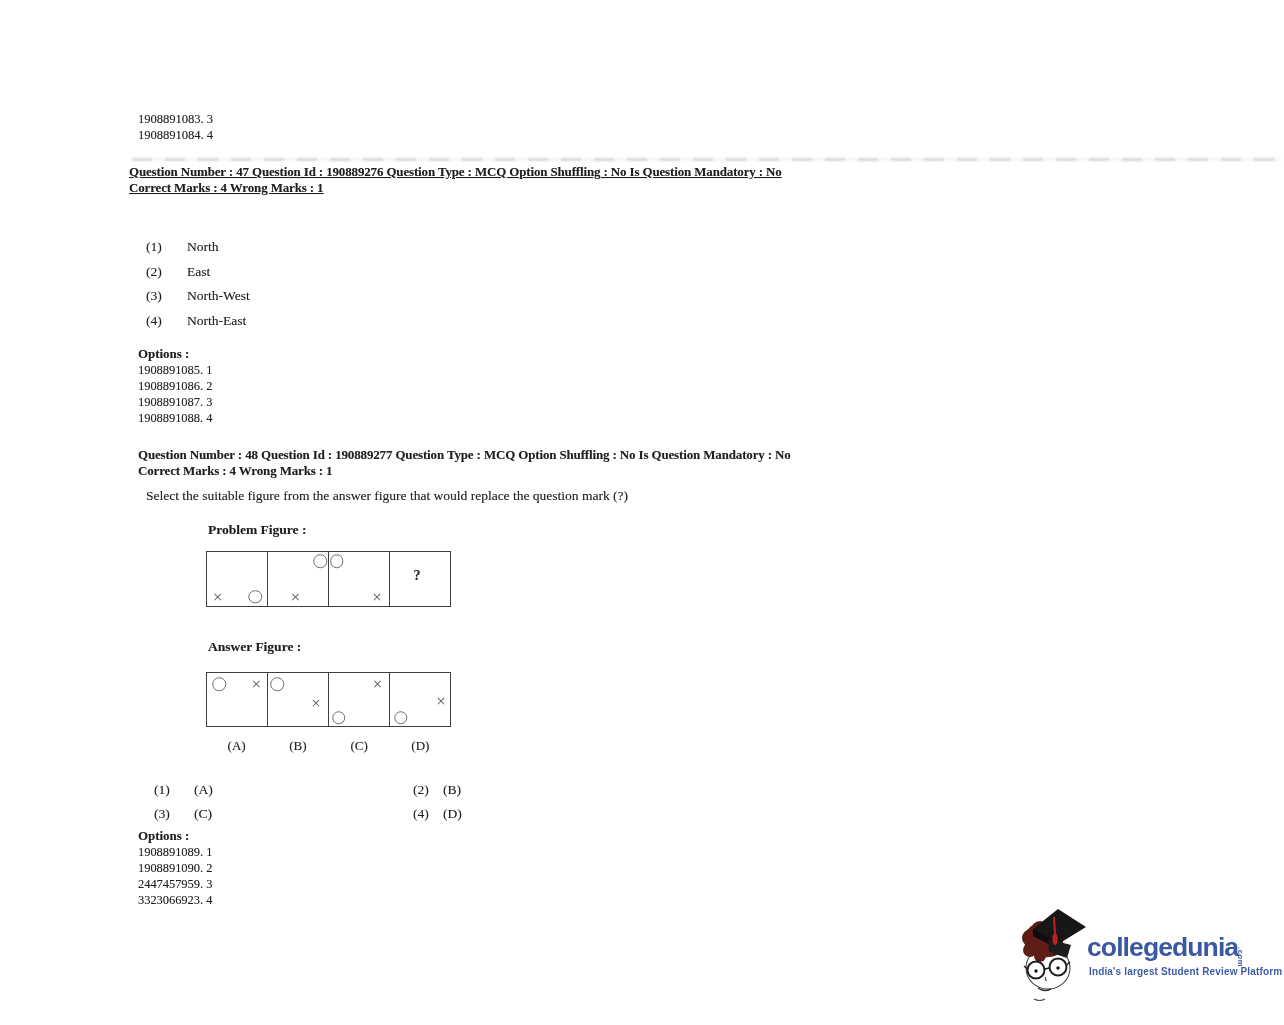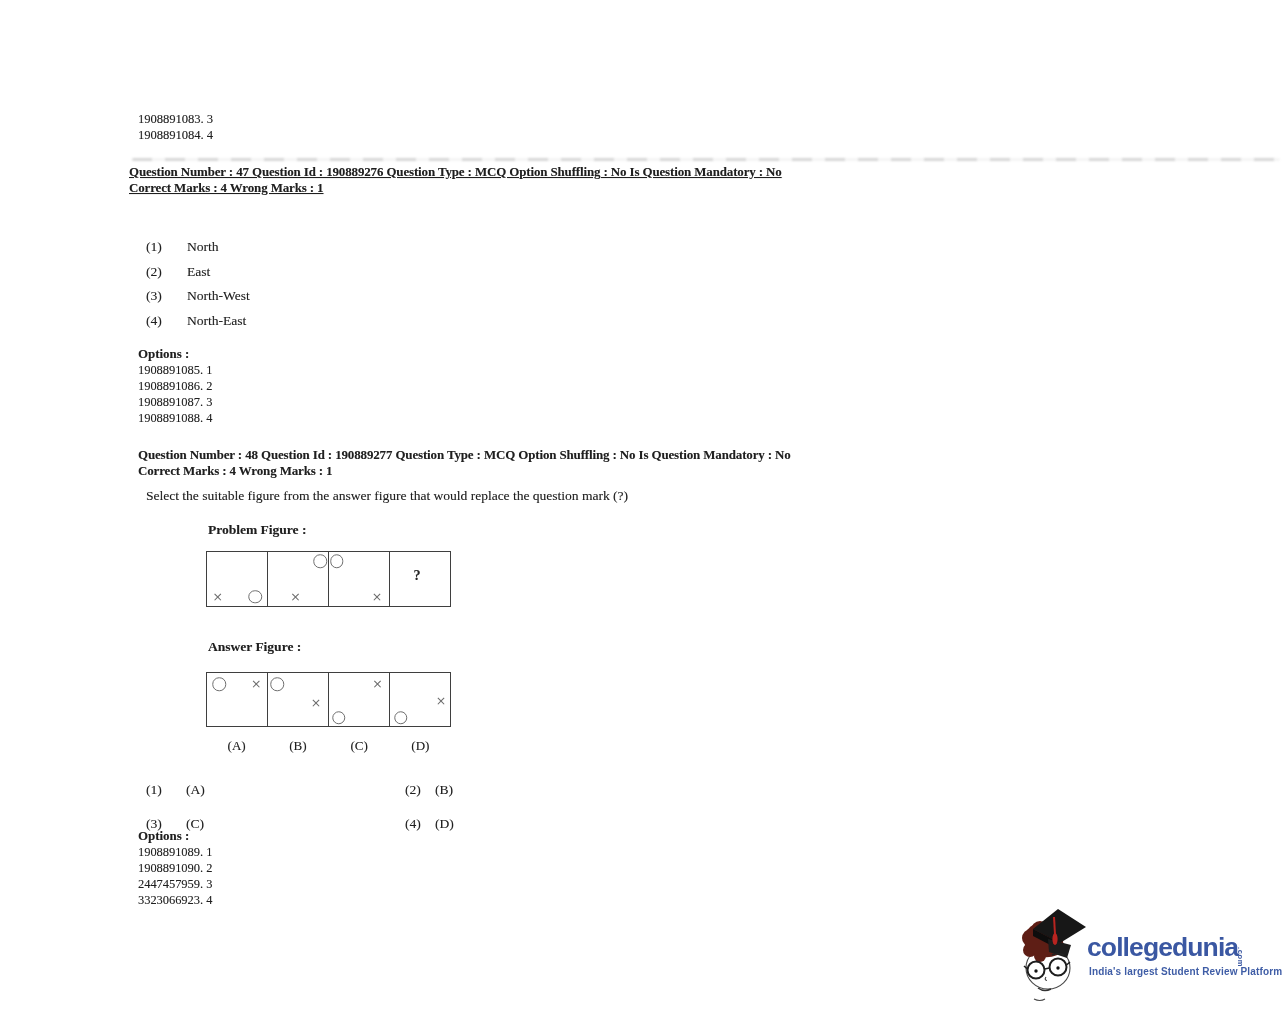--- a/index.html
+++ b/index.html
@@ -30,21 +30,21 @@
   .figure-row.answer  .fig-cell { height:53px; }
 
   .mark { position:absolute; transform:translate(-50%,-50%); line-height:1; }
   .mark-circle { width:11.5px; height:11.5px; border:1.5px solid #6f6f6f; border-radius:50%; background:transparent; }
   .mark-cross  { font-family:"DejaVu Sans", sans-serif; font-size:12.5px; color:#6c6c6c; text-shadow:none; }
   .mark-question { font-size:14px; font-weight:600; color:#262626; }
 
   .fig-labels { display:flex; width:245px; }
   .fig-label  { flex:1; text-align:center; font-size:13px; }
 
-  .qa-grid { display:grid; grid-template-columns:259px auto; font-size:13.5px; line-height:14px; row-gap:20px; }
+  .qa-grid { display:grid; grid-template-columns:259px auto; font-size:13.5px; line-height:14px; row-gap:10px;margin-left:8px; }
   .qa-grid > .qa-choice:nth-child(odd)  .choice-num { width:40px; }
   .qa-grid > .qa-choice:nth-child(even) .choice-num { width:30px; }
 
   .scan-line {
     position:absolute; left:132px; top:158px; width:1148px; height:3px; border-radius:2px;
     background:repeating-linear-gradient(90deg, rgba(55,55,55,0.20) 0 20px, rgba(55,55,55,0.05) 20px 33px);
     filter:blur(1.1px);
   }
 
   .logo-brand {

